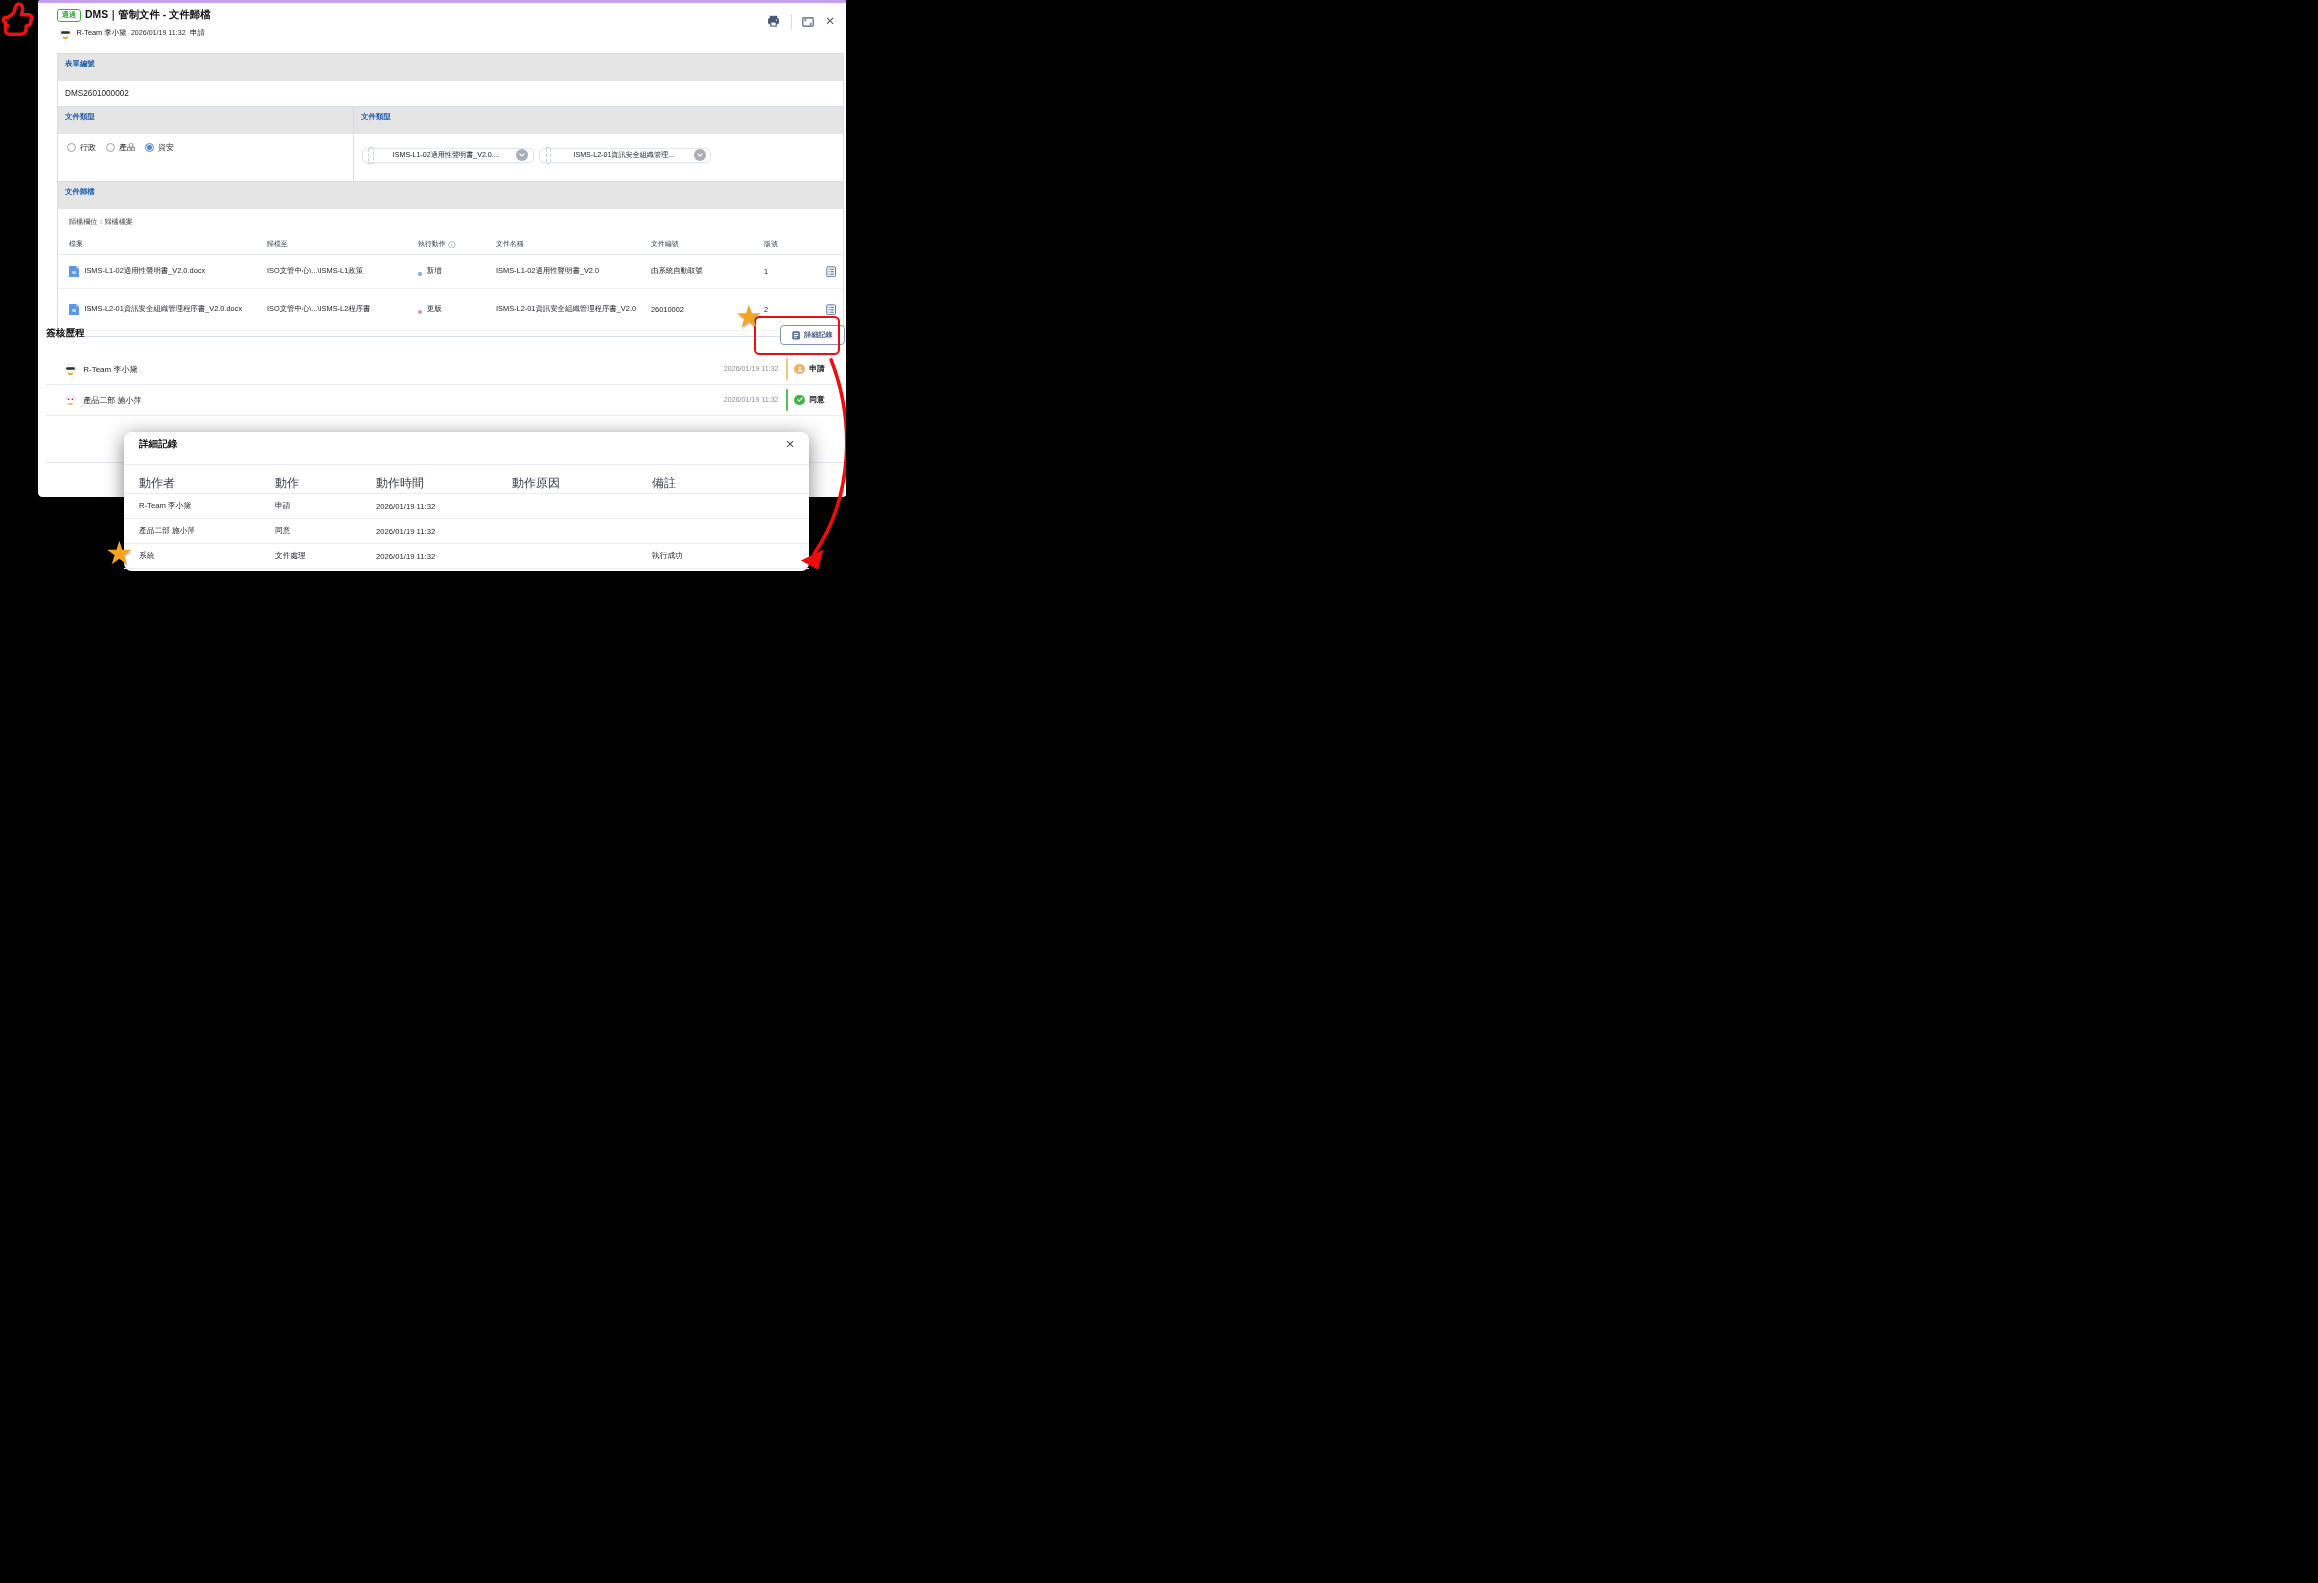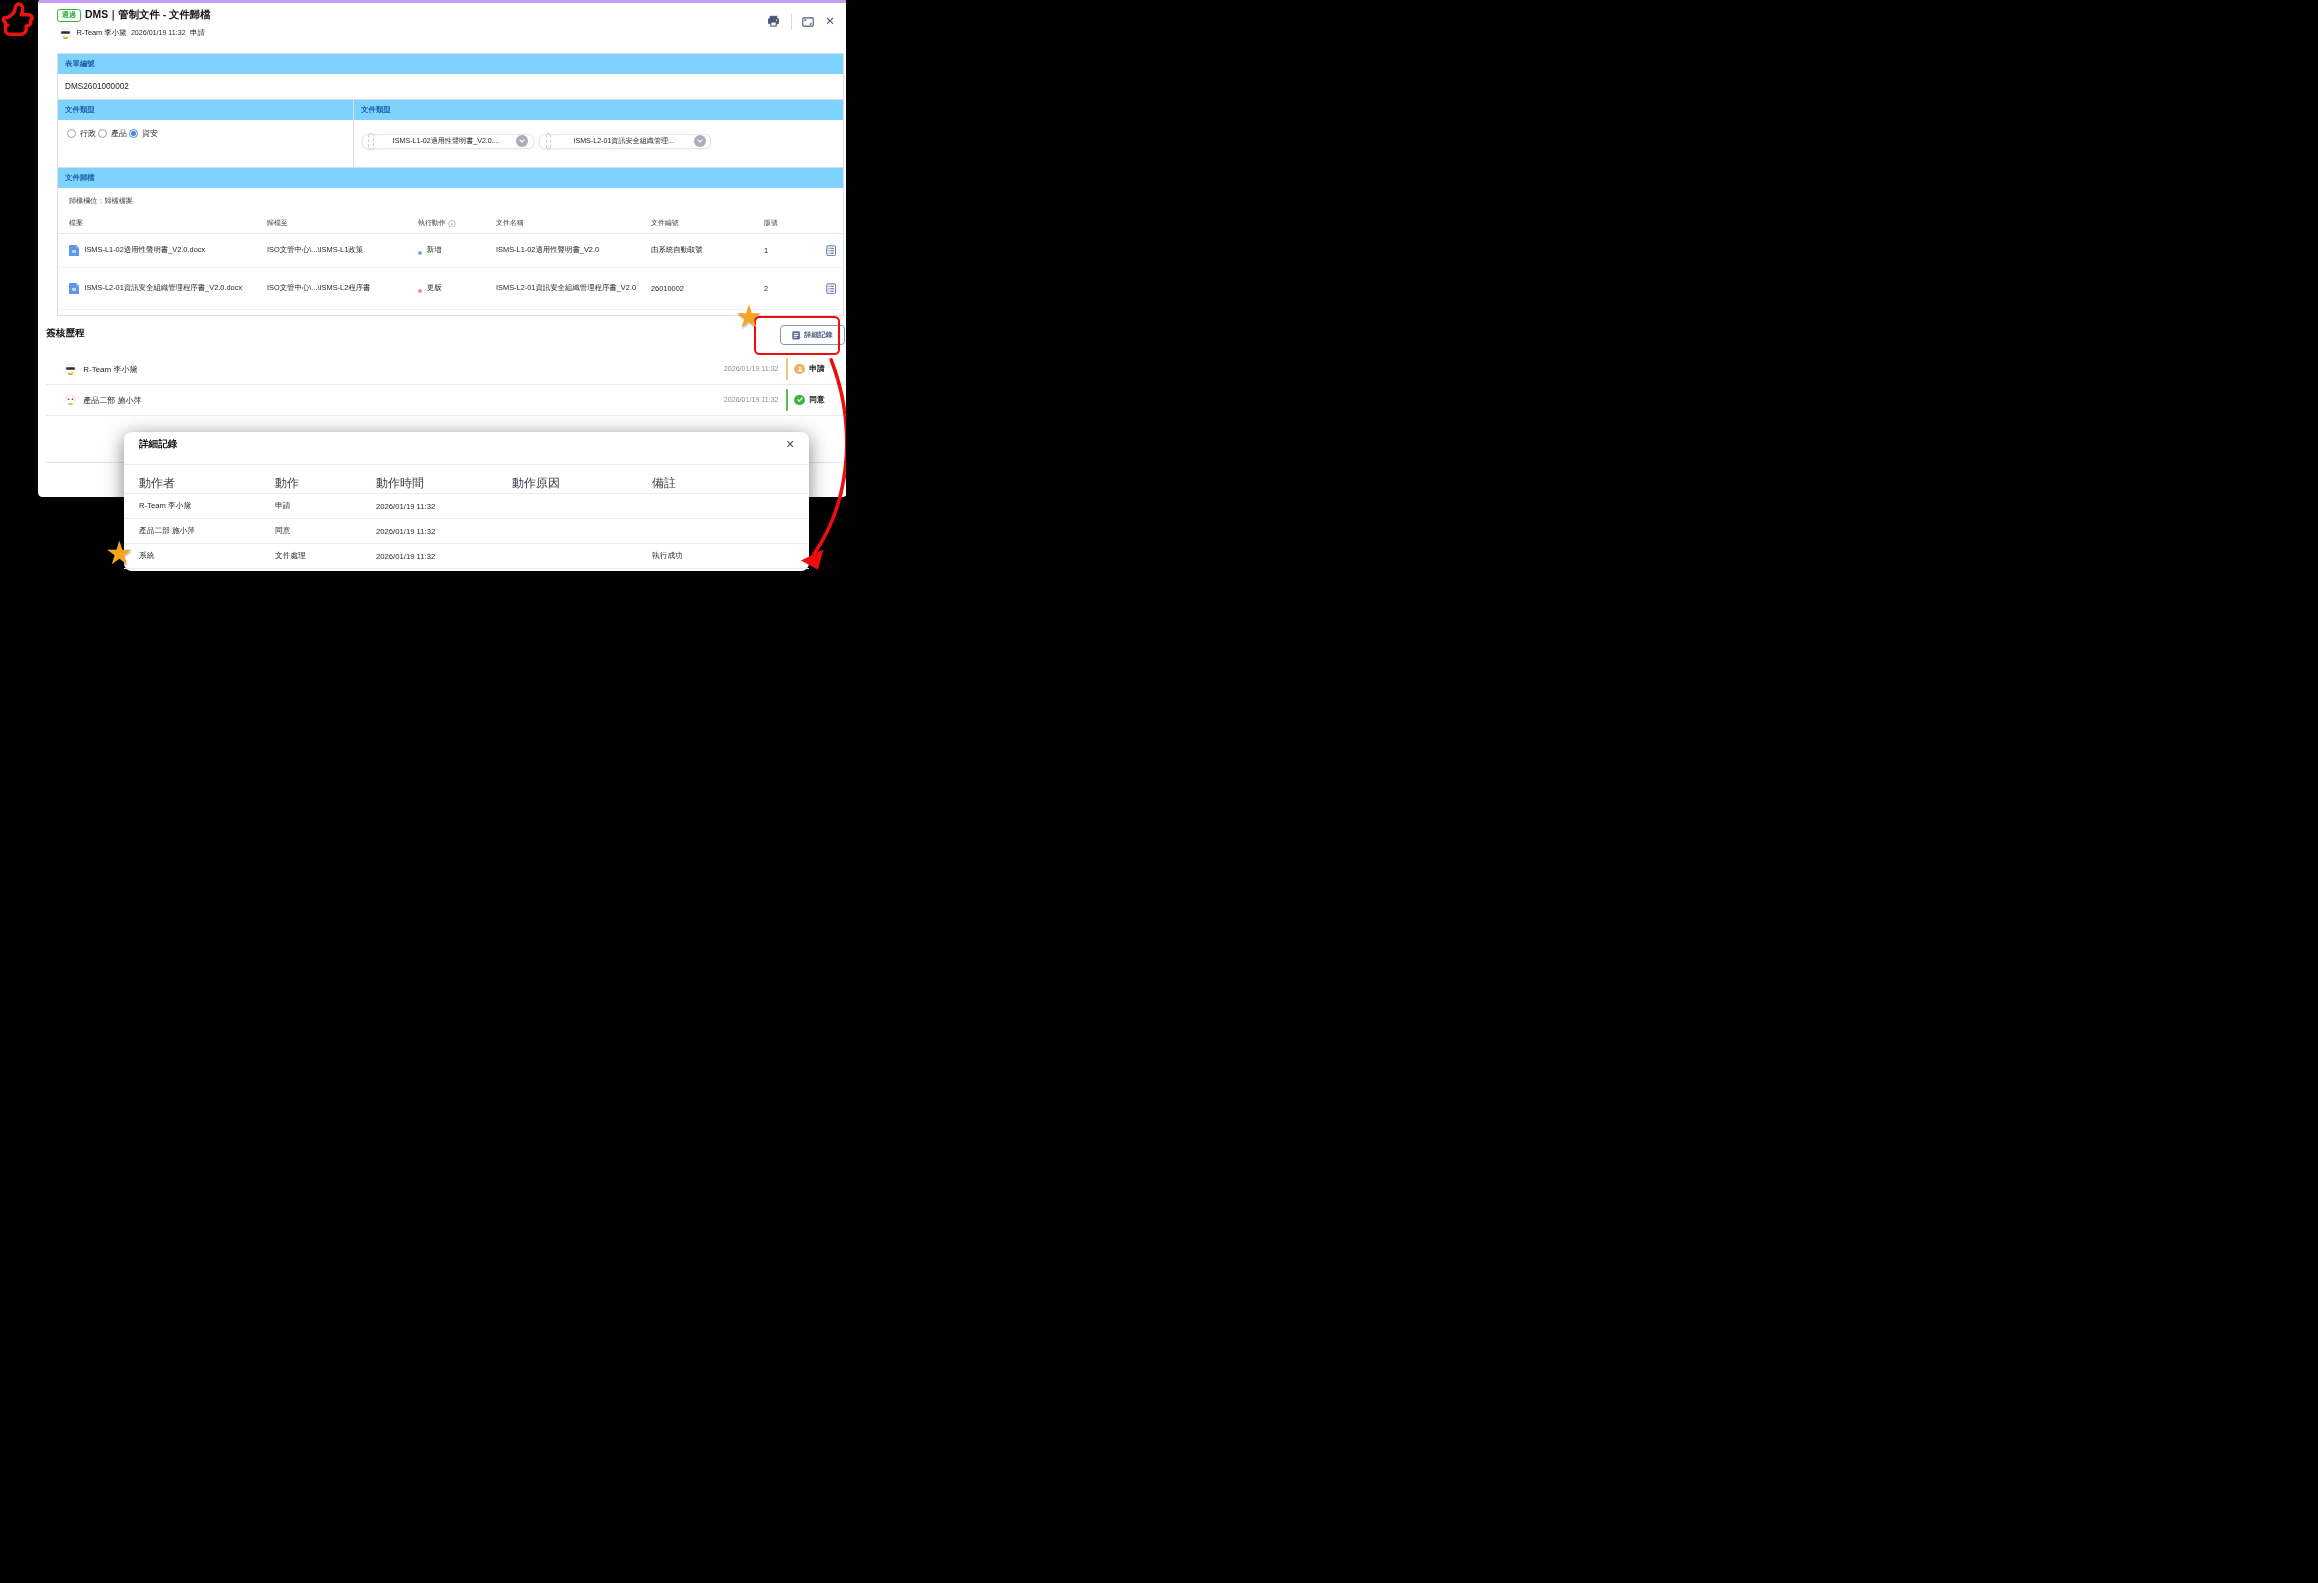--- a/index.html
+++ b/index.html
@@ -19,28 +19,28 @@
   .applicant .tm{font-size:7.1px;color:#2a2d33;}
   .avatar{width:13px;height:13px;display:inline-block;}
 
   .top-icons{position:absolute;right:12px;top:14.3px;display:flex;align-items:center;gap:11px;}
   .vdiv{width:0.5px;height:15.4px;background:#d7dbe2;}
   .icon-btn{display:flex;align-items:center;justify-content:center;cursor:pointer;}
   .x-glyph{font-size:11.5px;color:#4a5878;font-weight:bold;line-height:11px;}
 
   
   .form{position:absolute;left:19px;top:53px;width:787px;border:0.5px solid #d8dee9;box-sizing:border-box;}
-  .sec-h{height:20px;background:#7dd3fc;color:#2160ae;font-size:7.4px;font-weight:bold;
+  .sec-h{height:27px;background:#e5e5e5;color:#2160ae;font-size:7.4px;font-weight:bold;
          line-height:20px;padding-left:7.1px;}
   .val-row{height:25px;line-height:25px;font-size:8.2px;color:#22252b;padding-left:7.1px;border-bottom:0.5px solid #d8dee9;}
   .twocol{display:flex;border-bottom:0.5px solid #d8dee9;}
   .col-l{width:295px;border-right:0.5px solid #d8dee9;}
   .col-r{flex:1;}
   .col-body{height:47px;box-sizing:border-box;}
-  .radios{display:flex;gap:2px;padding:8.2px 0 0 8.8px;align-items:center;}
+  .radios{display:flex;gap:10px;padding:8.2px 0 0 8.8px;align-items:center;}
   .radio{display:flex;align-items:center;gap:3.8px;font-size:8px;color:#1d2025;cursor:pointer;}
   .rdot{width:9.3px;height:9.3px;border-radius:50%;border:1.1px solid #9aa0a8;box-sizing:border-box;background:#fff;}
   .radio.sel .rdot{border-color:#4f87d8;position:relative;}
   .radio.sel .rdot::after{content:"";position:absolute;left:1.4px;top:1.4px;width:4.4px;height:4.4px;border-radius:50%;background:#4f87d8;}
   .chips{display:flex;gap:5.5px;padding:13.7px 0 0 7.7px;}
   .chip{width:172px;height:15px;background:#fff;border:0.5px solid #e3e7ee;border-radius:5.5px;
         box-shadow:0 0.5px 2.2px rgba(40,60,100,.08);display:flex;align-items:center;box-sizing:border-box;padding:0 4.4px 0 5.5px;cursor:pointer;}
   .chip .drag{width:3.8px;height:15.4px;border:0.8px dashed #ccd2dc;border-radius:1.1px;margin-right:5.5px;flex:0 0 auto;}
   .chip .c-label{flex:1;text-align:center;font-size:7.1px;color:#23262c;white-space:nowrap;overflow:hidden;}
   .chev{width:12px;height:12px;border-radius:50%;background:#a9aeb8;display:flex;align-items:center;justify-content:center;flex:0 0 auto;margin-left:3.3px;}

